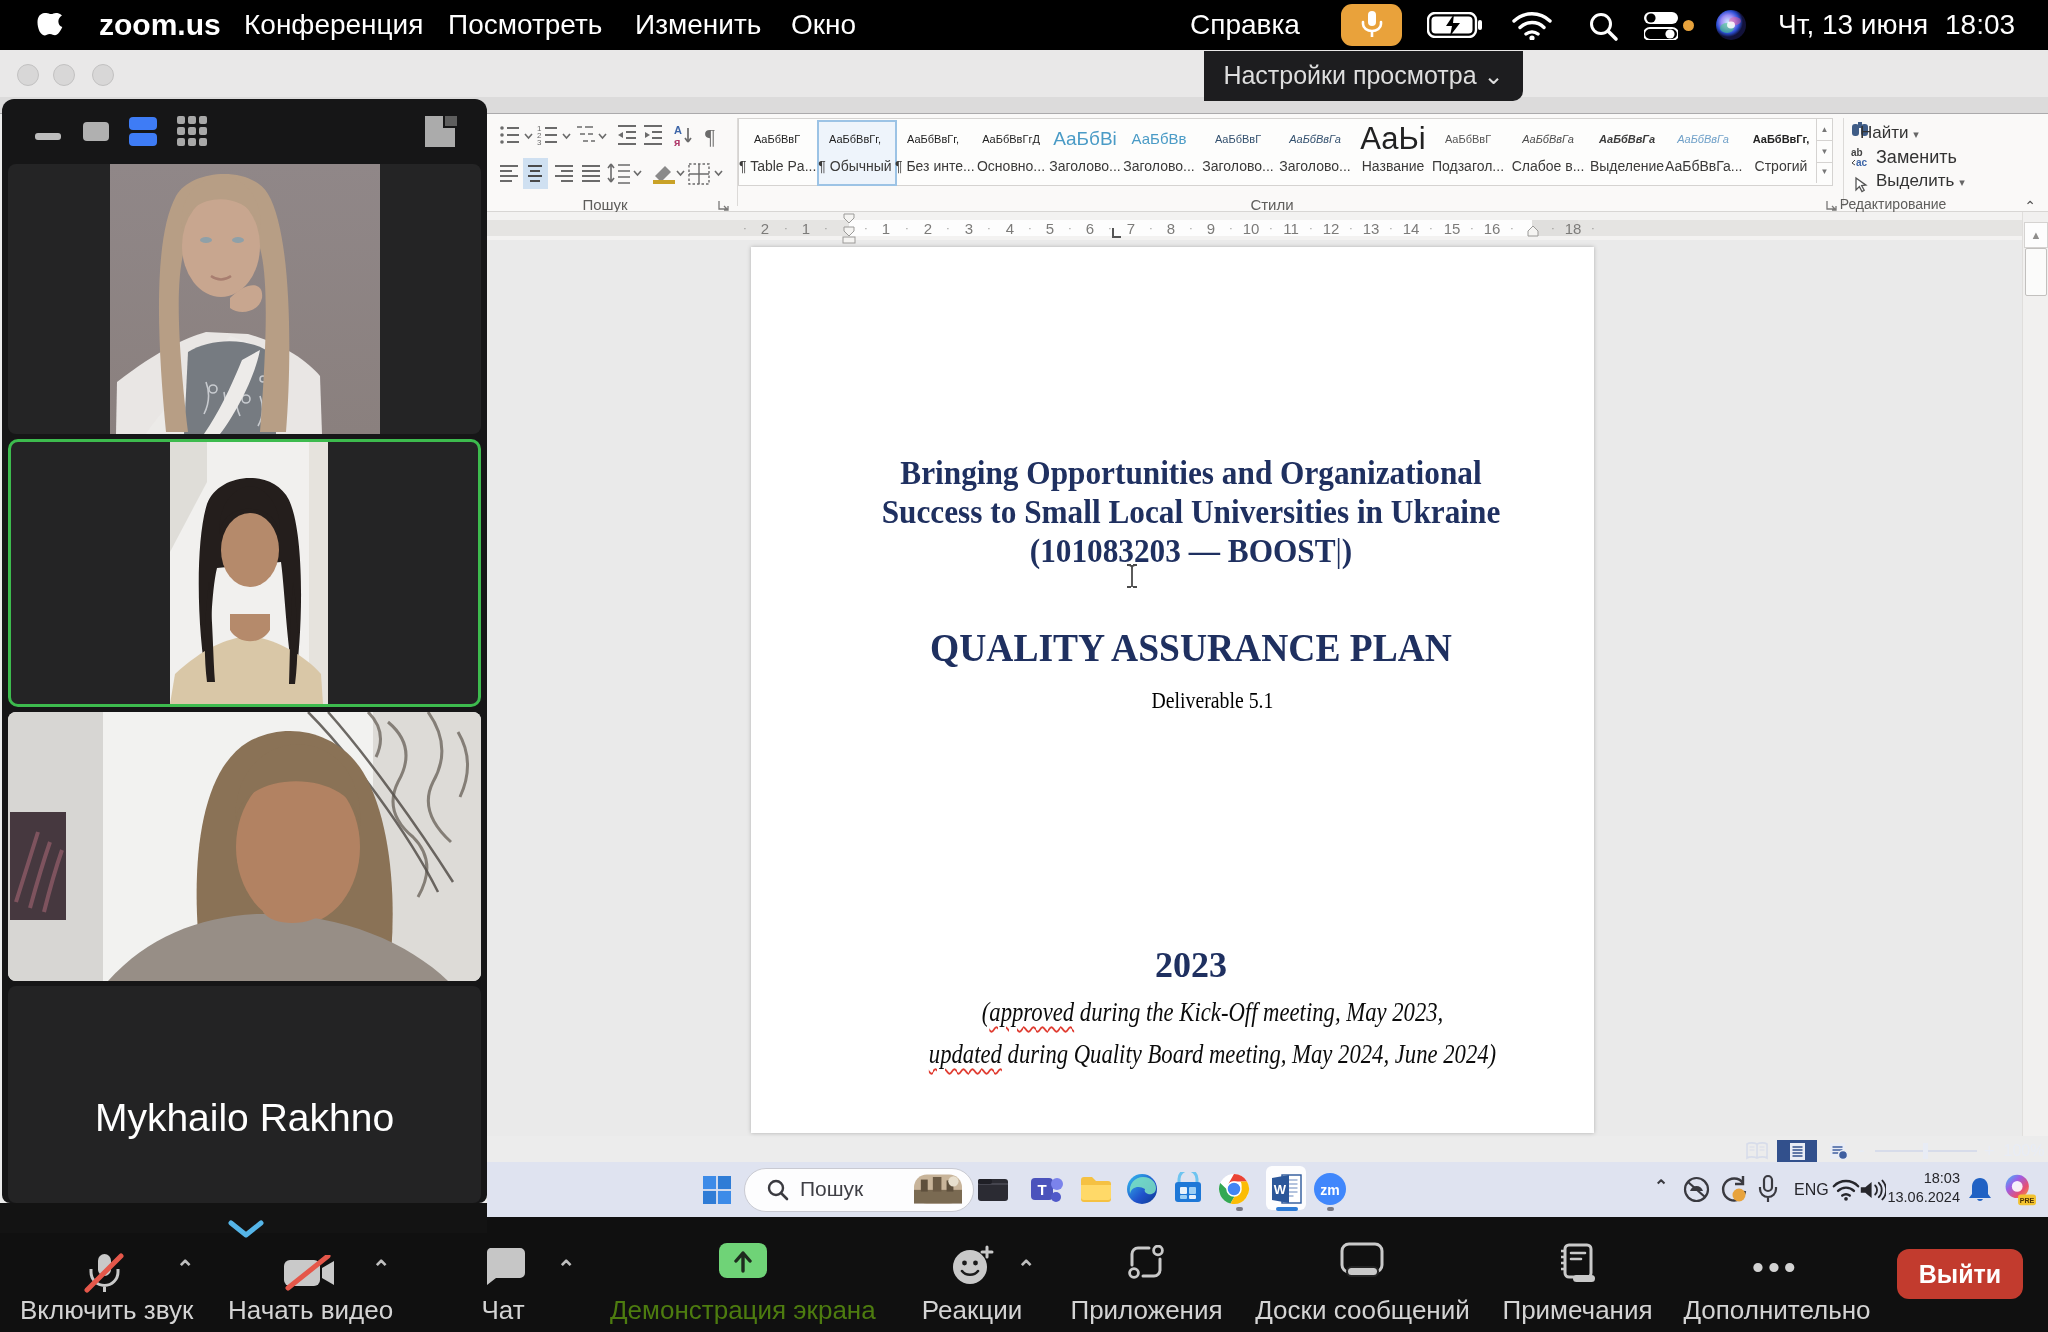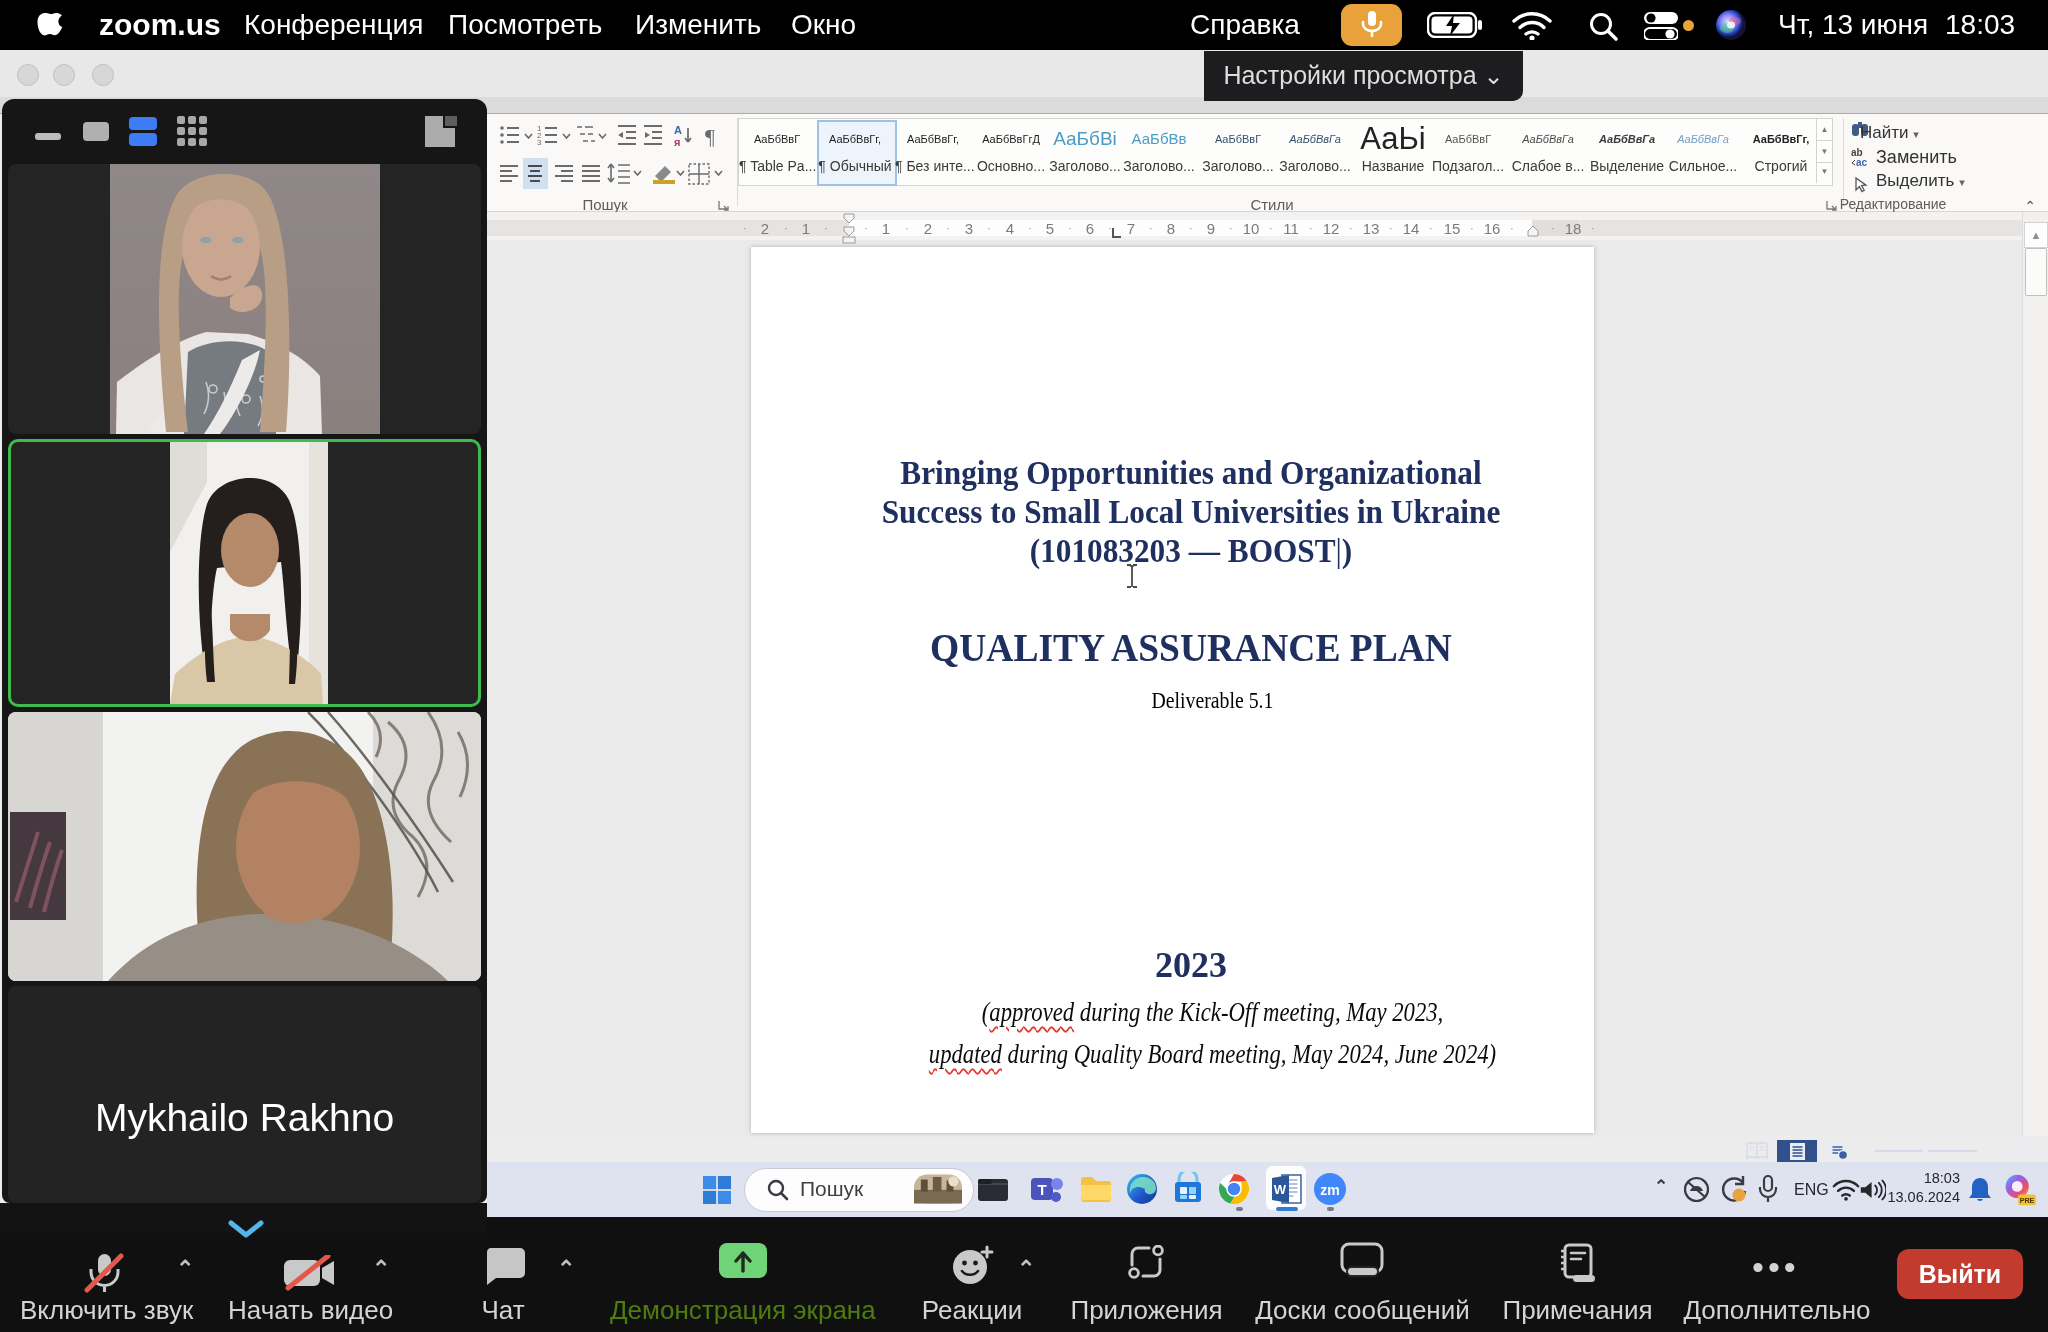--- a/index.html
+++ b/index.html
@@ -197,21 +197,21 @@
   <div class="st" style="left:1510px;">
       <span class="smp" style="font-style:italic;color:#4b4b4b;">АаБбВвГа</span>
       <span class="lbl">Слабое в...</span>
     </div>
   <div class="st" style="left:1589px;">
       <span class="smp" style="font-style:italic;color:#3b3b3b;font-weight:bold;">АаБбВвГа</span>
       <span class="lbl">Выделение</span>
     </div>
   <div class="st" style="left:1665px;">
       <span class="smp" style="font-style:italic;color:#6FA0C8;">АаБбВвГа</span>
-      <span class="lbl">Сильное...</span>
+      <span class="lbl">АаБбВвГа...</span>
     </div>
   <div class="st" style="left:1743px;">
       <span class="smp" style="font-weight:bold;">АаБбВвГг,</span>
       <span class="lbl">Строгий</span>
     </div>
   <div class="abs" style="left:1816px;top:119px;width:15px;height:64px;border-left:1px solid #D5D3D1;">
     <div style="height:21px;border-bottom:1px solid #D5D3D1;font-size:8px;color:#777;text-align:center;line-height:21px;">▲</div>
     <div style="height:21px;border-bottom:1px solid #D5D3D1;font-size:8px;color:#777;text-align:center;line-height:21px;">▼</div>
     <div style="height:20px;font-size:8px;color:#777;text-align:center;line-height:18px;">▼<br></div>
   </div>

